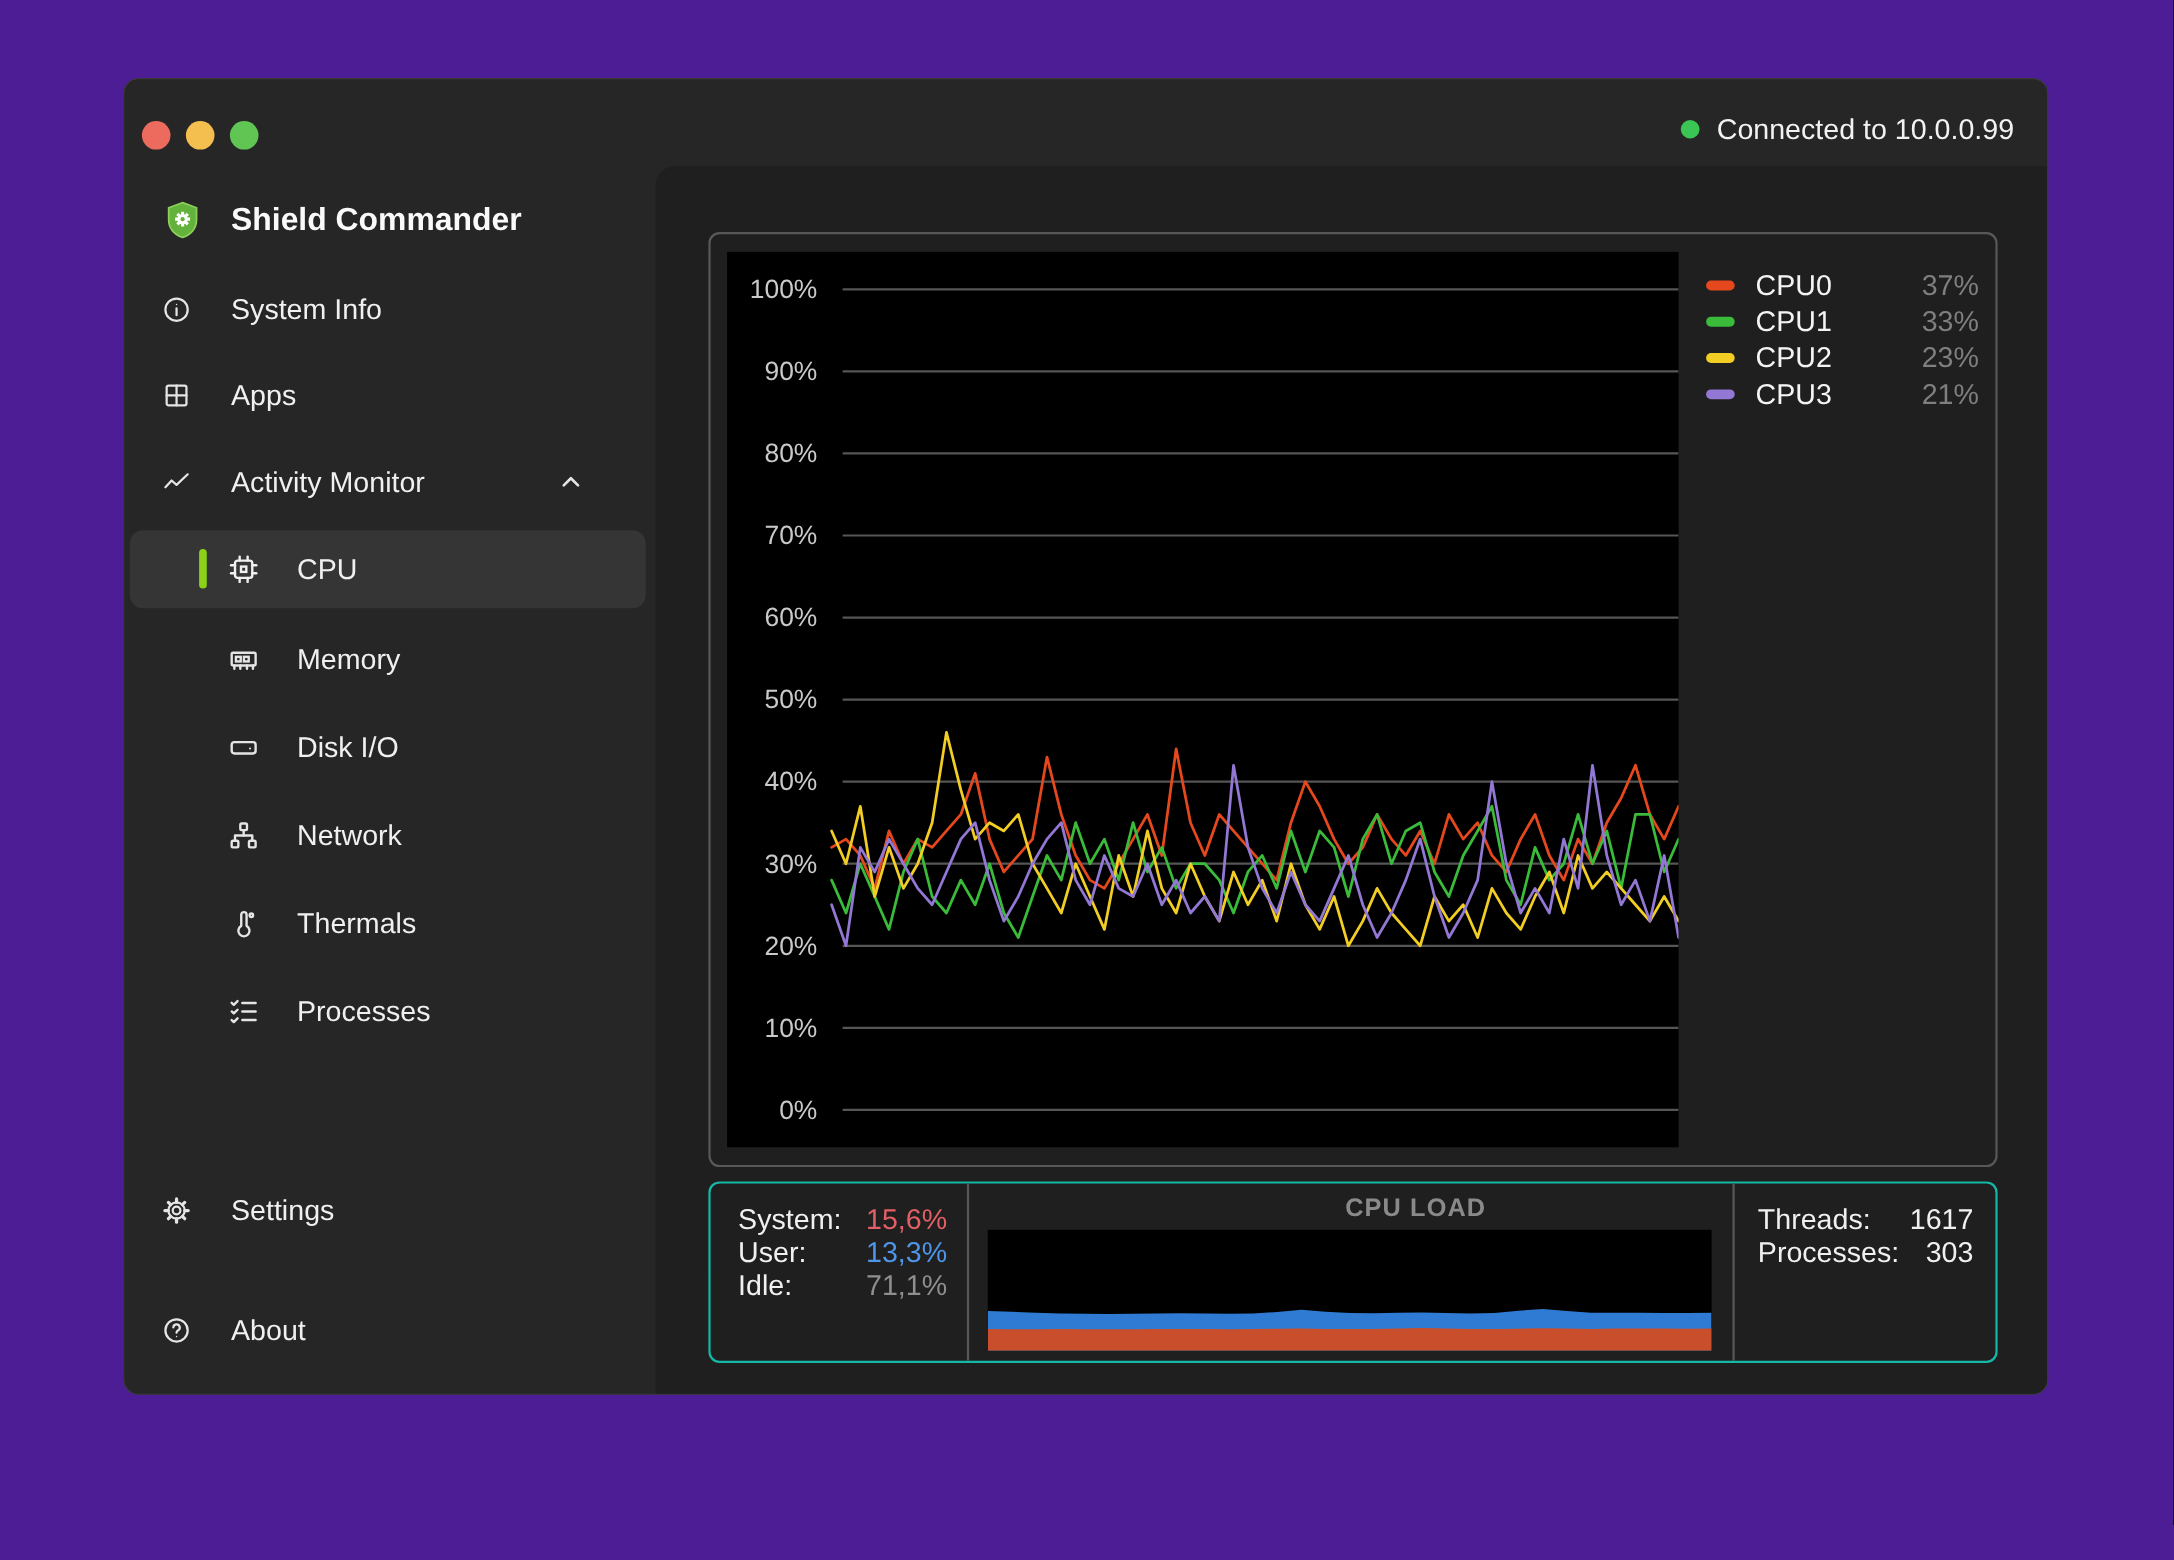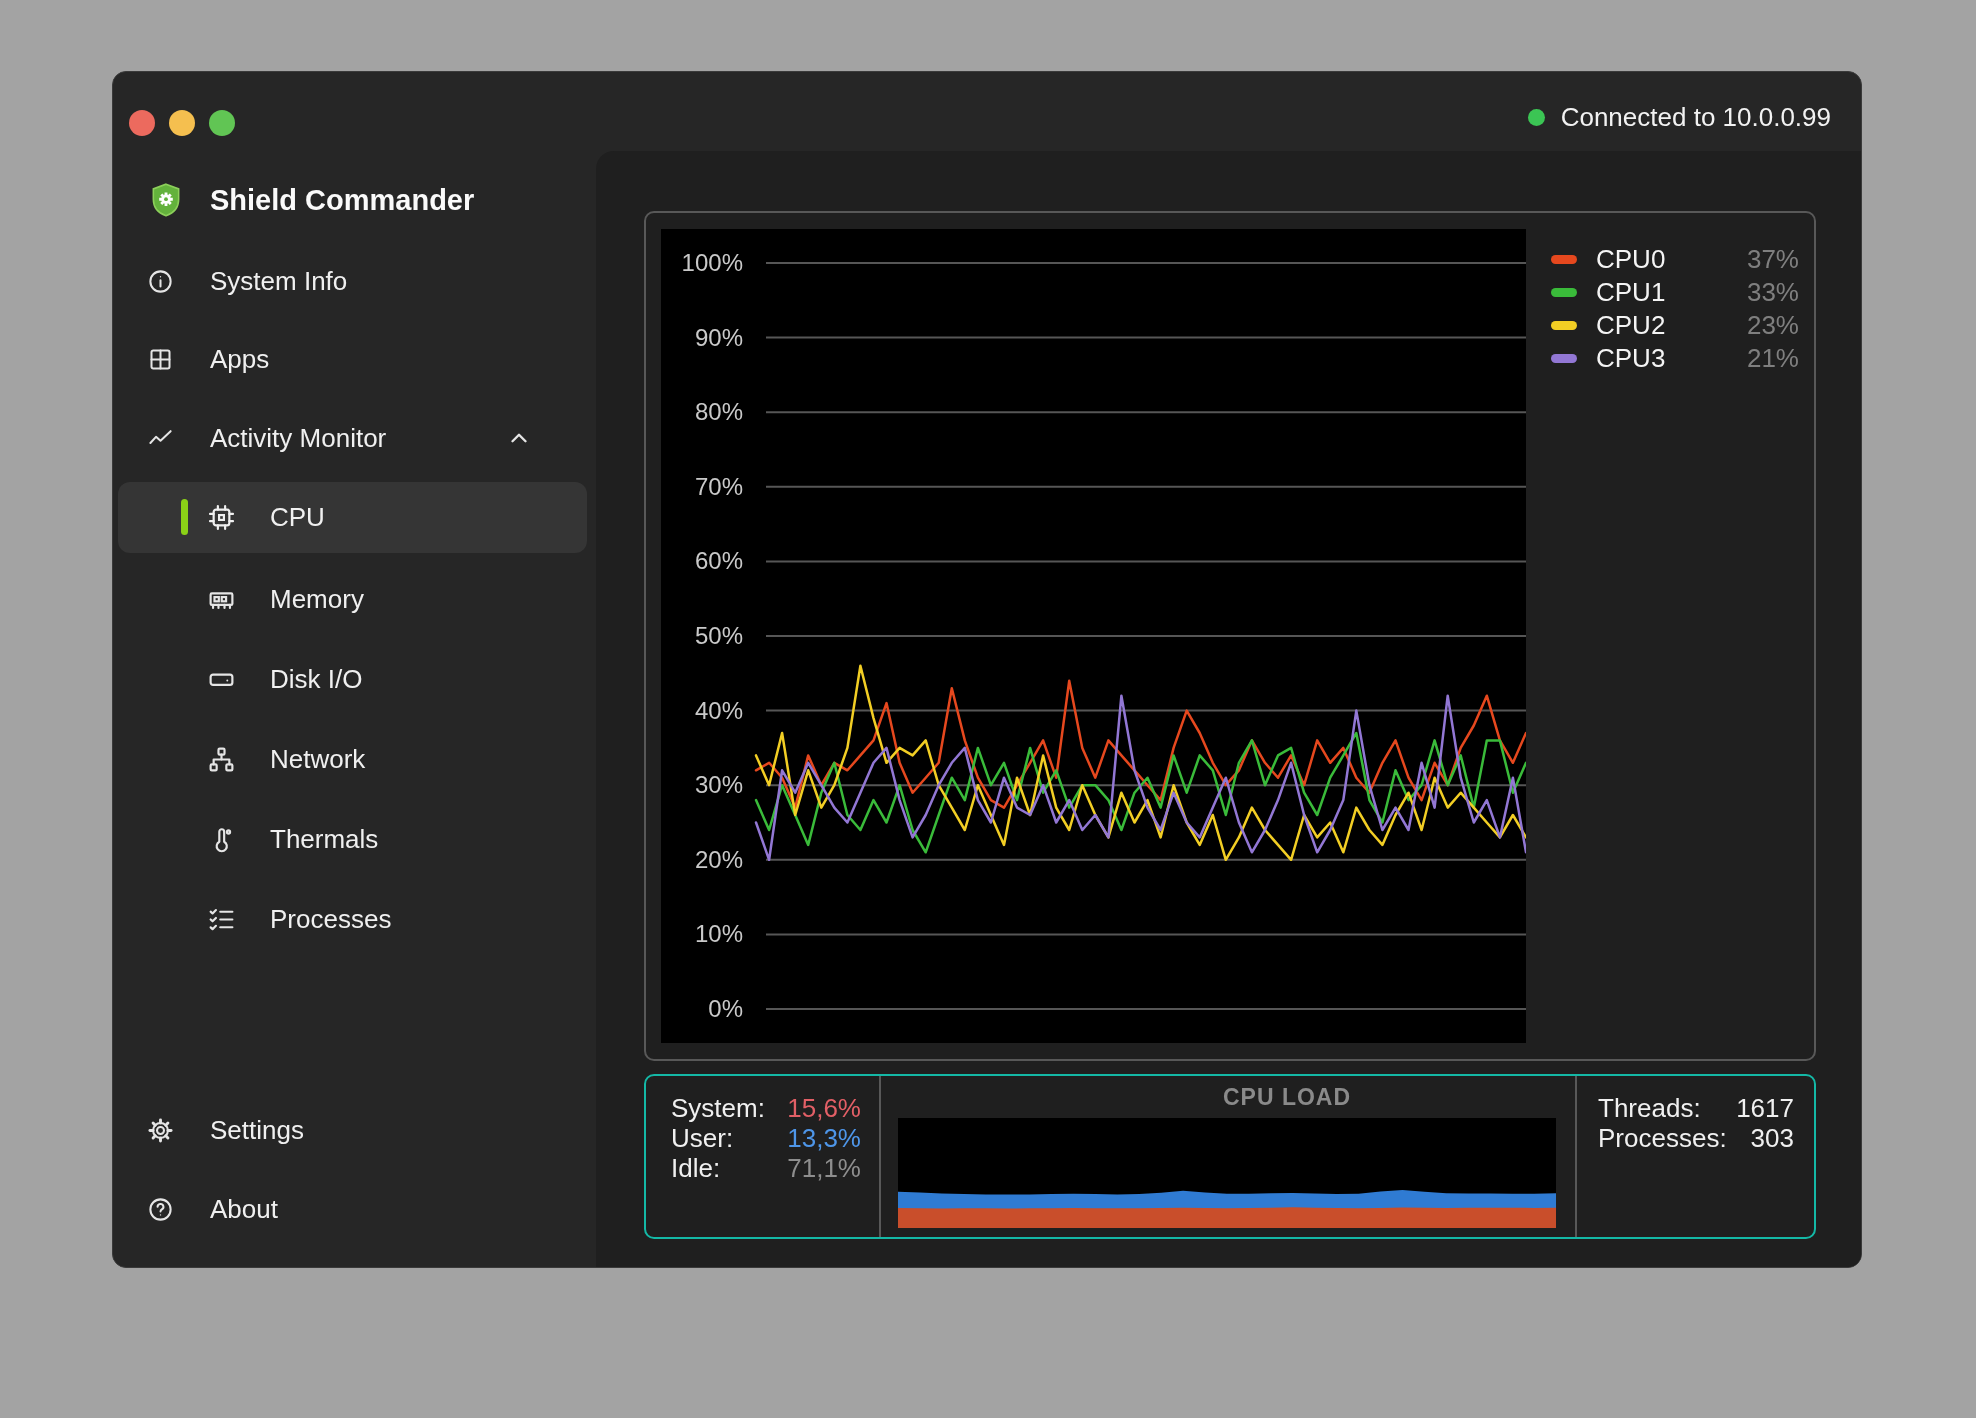--- a/index.html
+++ b/index.html
@@ -1,16 +1,16 @@
 <!DOCTYPE html>
 <html><head>
 <meta charset="utf-8">
 <style>
   html,body{margin:0;padding:0;background:#000;}
-  .stage{position:relative;width:1976px;height:1418px;background:#a3a3a3;overflow:hidden;
+  .stage{position:relative;width:1976px;height:1418px;background:#4c1d95;overflow:hidden;
          font-family:"Liberation Sans","DejaVu Sans",sans-serif;color:#EDEDED;}
   .window{position:absolute;left:112px;top:71px;width:1750px;height:1197px;background:#262626;
           border-radius:14px;border:1px solid #3a3a3a;overflow:hidden;box-sizing:border-box;}
   
   .tl-dot{position:absolute;top:38px;width:26px;height:26px;border-radius:50%;}
   .status{position:absolute;top:30px;right:30px;display:flex;align-items:center;gap:16px;}
   .status-dot{width:17px;height:17px;border-radius:50%;}
   .status-text{font-size:26px;color:#F2F2F2;}
   
   .side-header{position:absolute;left:34px;top:105px;display:flex;align-items:center;gap:25px;height:46px;}
@@ -174,21 +174,21 @@
         <polyline points="3,5.5 4.6,7 7.4,4.2"></polyline>
           <line x1="11" y1="5.6" x2="21" y2="5.6"></line>
         <polyline points="3,12 4.6,13.5 7.4,10.7"></polyline>
           <line x1="11" y1="12" x2="21" y2="12"></line>
         <polyline points="3,18.5 4.6,20 7.4,17.2"></polyline>
           <line x1="11" y1="18.4" x2="21" y2="18.4"></line>
       </svg>
       <span class="lbl">Processes</span>
     </div>
 
-    <div class="nav-row" style="left:34px;top:1030px">
+    <div class="nav-row" style="left:34px;top:1000px">
       <svg class="icon" width="27" height="27" viewBox="0 0 24 24" fill="none" stroke="#E5E5E5" stroke-width="1.8" stroke-linecap="round">
         <circle cx="12" cy="12" r="3.1"></circle>
           <circle cx="12" cy="12" r="6.6"></circle>
         <g stroke-width="2.6">
           <line x1="12" y1="2.6" x2="12" y2="5.4"></line>
             <line x1="12" y1="18.6" x2="12" y2="21.4"></line>
           <line x1="2.6" y1="12" x2="5.4" y2="12"></line>
             <line x1="18.6" y1="12" x2="21.4" y2="12"></line>
           <line x1="5.4" y1="5.4" x2="7.3" y2="7.3"></line>
             <line x1="16.7" y1="16.7" x2="18.6" y2="18.6"></line>

